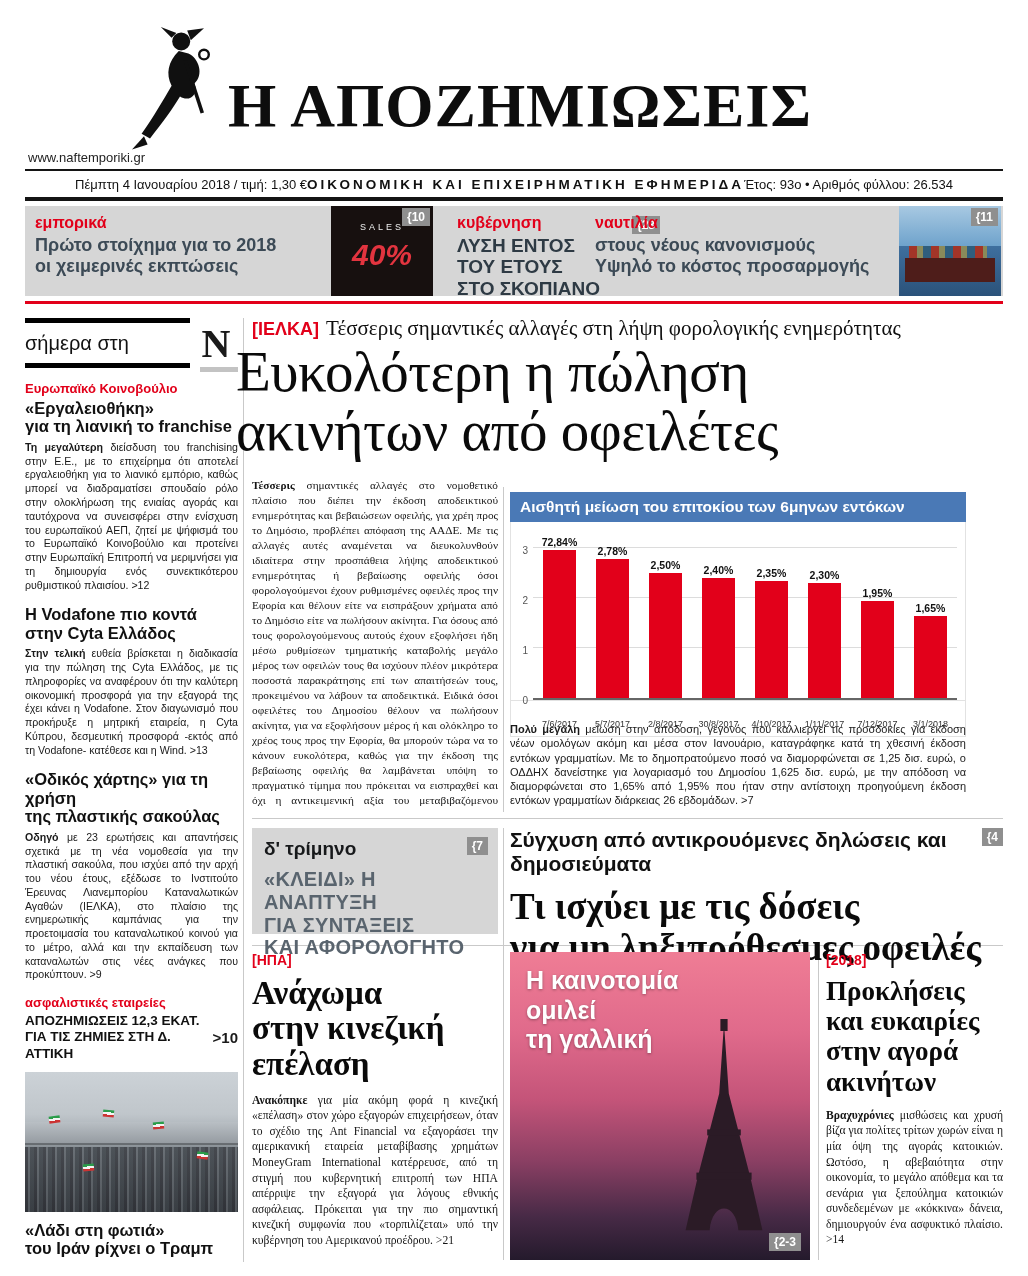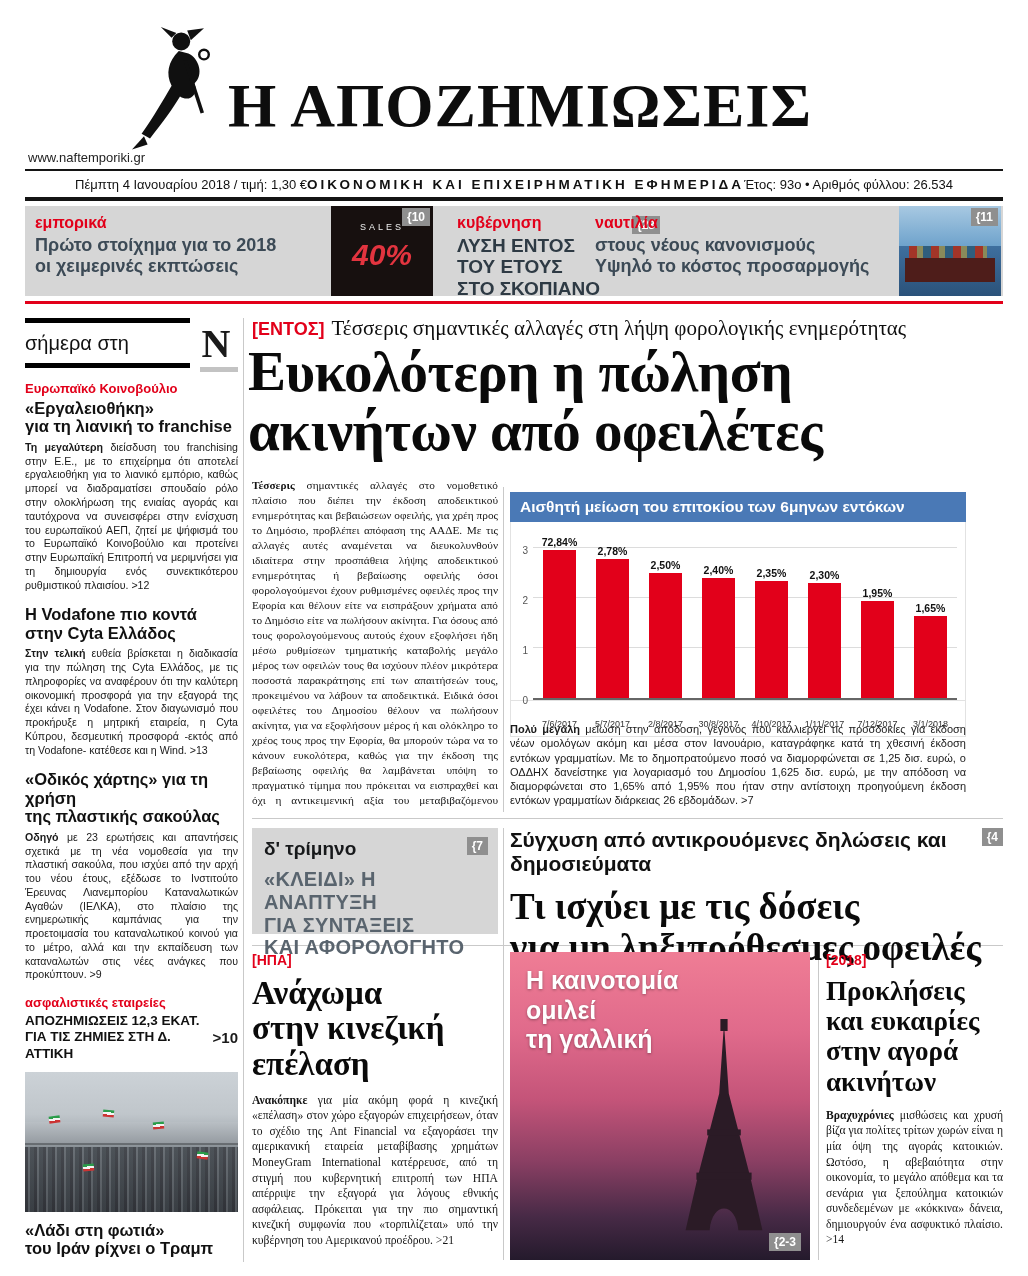--- a/index.html
+++ b/index.html
@@ -67,22 +67,22 @@
     background:linear-gradient(180deg,#2a9d4a 0 33%,#f4f4f4 33% 66%,#cc3333 66% 100%); }
 
   
   .v-div { position:absolute; width:1px; background:#c9c9c9; }
   .h-div { position:absolute; left:252px; right:25px; height:1px; background:#c9c9c9; }
 
   
   .ls-kicker { position:absolute; left:252px; top:316px; font-size:21px; white-space:nowrap; }
   .ls-kicker .tag { color:#e2001a; font-weight:bold; font-size:18px; font-family:"Liberation Sans",sans-serif; }
   .ls-kicker .txt { font-family:"Liberation Serif","DejaVu Serif",serif; color:#0e0e0e; margin-left:7px; }
-  .ls-headline { position:absolute; left:248px; top:342px; font-family:"Liberation Serif","DejaVu Serif",serif;
-                 font-weight:bold; font-size:57px; line-height:1.04; color:#0a0a0a; letter-spacing:-0.5px; }
+  .ls-headline { position:absolute; left:236px; top:342px; font-family:"Liberation Serif","DejaVu Serif",serif;
+                 font-weight:normal; font-size:57px; line-height:1.04; color:#0a0a0a; letter-spacing:-0.5px; }
   .ls-body { position:absolute; left:252px; top:478px; width:246px; height:334px; overflow:hidden;
              font-family:"Liberation Serif","DejaVu Serif",serif; font-size:11.3px; line-height:1.33;
              text-align:justify; color:#141414; }
 
   
   .chart { position:absolute; left:510px; top:492px; width:456px; }
   .chart-title { background:#4a79b6; color:#fff; font-weight:bold; font-size:15.5px; padding:6px 10px; }
   .chart-body { position:relative; display:flex; padding:6px 8px 0 0; background:#fff;
                 border:1px solid #e2e2e2; border-top:none; }
   .chart-yaxis { position:relative; width:22px; height:172px; }
@@ -249,21 +249,21 @@
   </div>
 
   <div class="v-div" style="left:243px; top:318px; height:944px;"></div>
   <div class="v-div" style="left:503px; top:487px; height:325px;"></div>
   <div class="v-div" style="left:503px; top:828px; height:432px;"></div>
   <div class="v-div" style="left:818px; top:952px; height:308px;"></div>
   <div class="h-div" style="top:818px;"></div>
   <div class="h-div" style="top:945px;"></div>
 
   <div class="ls-kicker">
-    <span class="tag">[ΕΝΤΟΣ]</span><span class="txt serif">Τέσσερις σημαντικές αλλαγές στη λήψη φορολογικής ενημερότητας</span>
+    <span class="tag">[ΙΕΛΚΑ]</span><span class="txt serif">Τέσσερις σημαντικές αλλαγές στη λήψη φορολογικής ενημερότητας</span>
   </div>
   <div class="ls-headline">
     <div>Ευκολότερη η πώληση</div>
     <div>ακινήτων από οφειλέτες</div>
   </div>
   <div class="ls-body"><span class="lead">Τέσσερις</span><span> σημαντικές αλλαγές στο νομοθετικό πλαίσιο που διέπει την έκδοση αποδεικτικού ενημερότητας και βεβαιώσεων οφειλής, για χρέη προς το Δημόσιο, προβλέπει απόφαση της ΑΑΔΕ. Με τις αλλαγές αυτές αναμένεται να διευκολυνθούν ιδιαίτερα στην προσπάθεια λήψης αποδεικτικού ενημερότητας ή βεβαίωσης οφειλής όσοι φορολογούμενοι έχουν ρυθμισμένες οφειλές προς την Εφορία και θέλουν είτε να εισπράξουν χρήματα από το Δημόσιο είτε να πωλήσουν ακίνητα. Για όσους από τους φορολογούμενους αυτούς έχουν εξοφλήσει ήδη μέσω ρυθμίσεων τμηματικής καταβολής μεγάλο μέρος των οφειλών τους θα ισχύουν πλέον μικρότερα ποσοστά παρακράτησης επί των απαιτήσεών τους, προκειμένου να λάβουν τα αποδεικτικά. Ειδικά όσοι οφειλέτες του Δημοσίου θέλουν να πωλήσουν ακίνητα, για να εξοφλήσουν μέρος ή και ολόκληρο το χρέος τους προς την Εφορία, θα μπορούν τώρα να το κάνουν ευκολότερα, καθώς για την έκδοση της βεβαίωσης οφειλής θα λαμβάνεται υπόψη το πραγματικό τίμημα που πρόκειται να εισπραχθεί και όχι η αντικειμενική αξία του μεταβιβαζόμενου ακινήτου, η οποία σε πολλές περιπτώσεις είναι υψηλότερη από την πραγματική αξία πώλησης. &gt;5</span></div>
 
   <div class="chart">
     <div class="chart-title">Αισθητή μείωση του επιτοκίου των 6μηνων εντόκων</div>
     <div class="chart-body">

